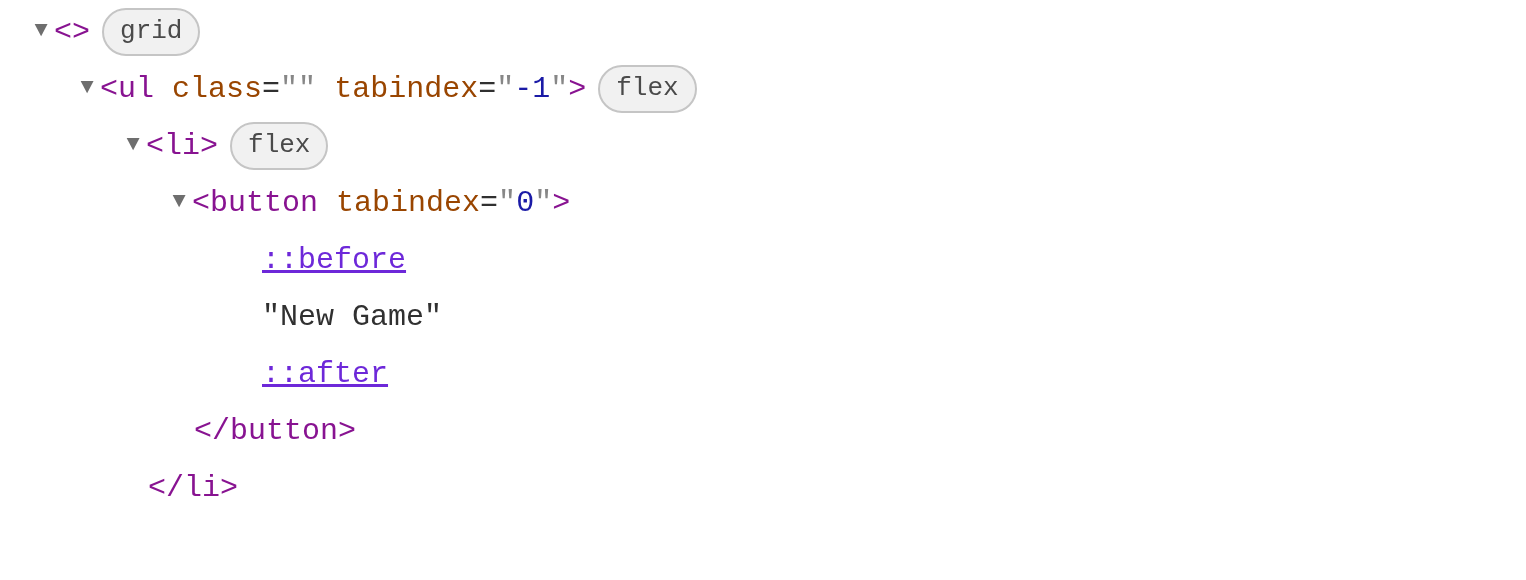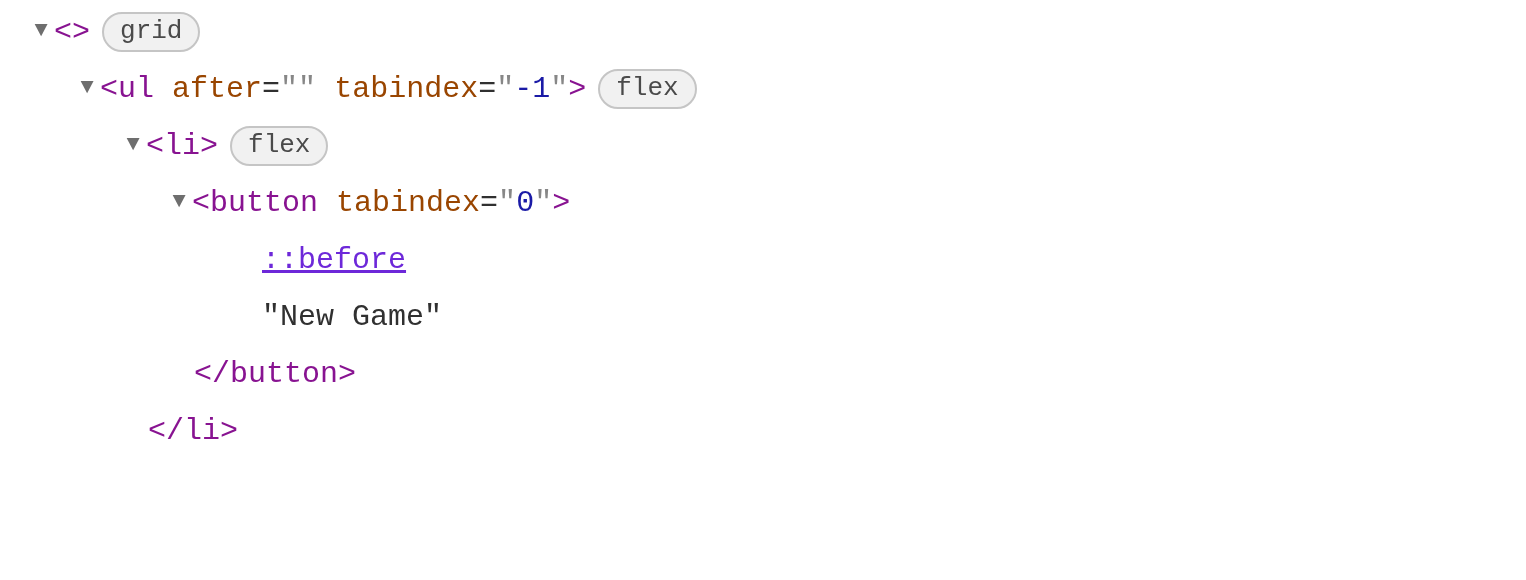--- a/index.html
+++ b/index.html
@@ -54,21 +54,21 @@
   .badge {
     display: inline-flex;
     align-items: center;
     justify-content: center;
     border: 2px solid #c5c5c5;
     background: #f1f1f1;
     color: #4a4a4a;
     border-radius: 999px;
     font-size: 26px;
     padding: 0px 16px;
-    height: 40px;
+    height: 48px;
     margin-left: 12px;
     position: relative;
     top: -1px;
   }
   .closing .angle, .closing .tag-name { color: #881391; }
   .sp { white-space: pre; }
 </style>
 </head>
 <body>
 
@@ -79,21 +79,21 @@
     <span class="angle">&lt;</span>
       <span class="angle">&gt;</span>
     <span class="badge">grid</span>
   </div>
 
   <div class="row indent-1">
     <span class="caret">▼</span>
     <span class="angle">&lt;</span>
       <span class="tag-name">ul</span>
       <span class="sp"> </span>
-      <span class="attr-name">after</span>
+      <span class="attr-name">class</span>
       <span class="eq">=</span>
       <span class="gray-quote">"</span>
       <span class="gray-quote">"</span>
       <span class="sp"> </span>
       <span class="attr-name">tabindex</span>
       <span class="eq">=</span>
       <span class="gray-quote">"</span>
       <span class="attr-value">-1</span>
       <span class="gray-quote">"</span>
       <span class="angle">&gt;</span>
@@ -122,20 +122,23 @@
   </div>
 
   <div class="row indent-4">
     <span class="pseudo">::before</span>
   </div>
 
   <div class="row indent-4">
     <span class="text-node">"New Game"</span>
   </div>
 
+  <div class="row indent-4">
+    <span class="pseudo">::after</span>
+  </div>
 
   <div class="row indent-3 closing">
     <span class="angle">&lt;/</span>
       <span class="tag-name">button</span>
       <span class="angle">&gt;</span>
   </div>
 
   <div class="row indent-2 closing">
     <span class="angle">&lt;/</span>
       <span class="tag-name">li</span>

